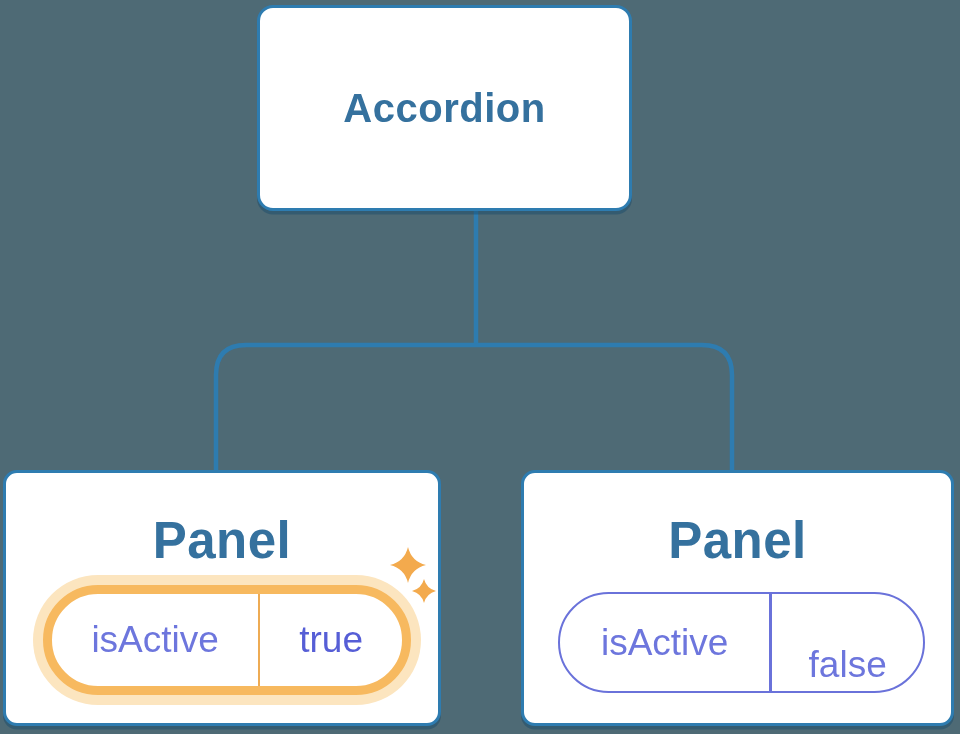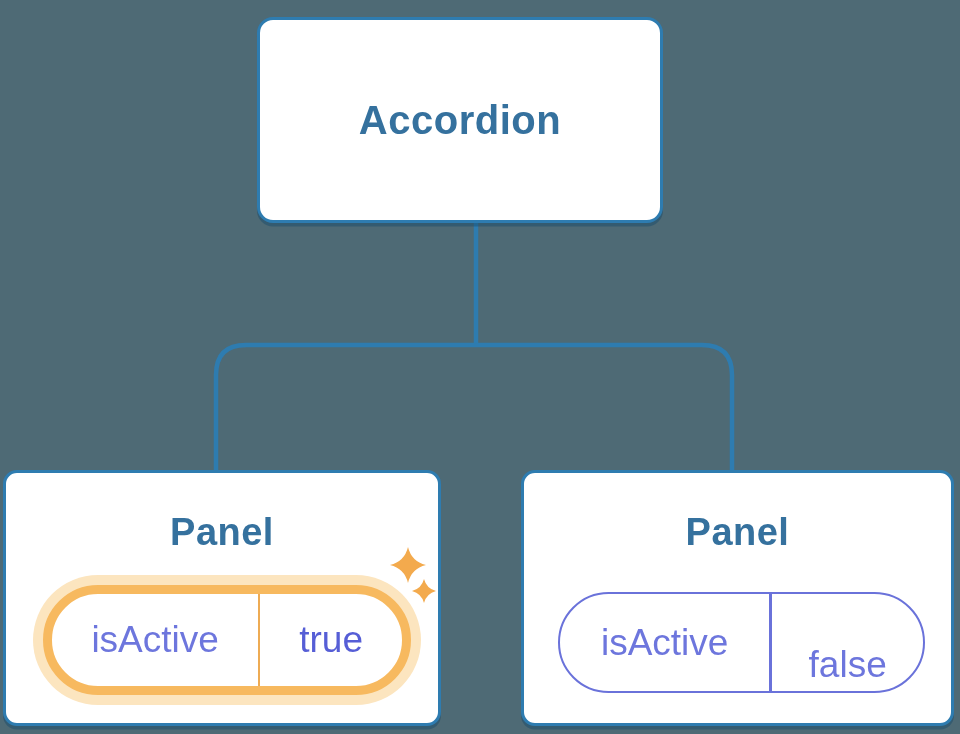--- a/index.html
+++ b/index.html
@@ -27,32 +27,32 @@
     background:var(--background);
   }
   .connectors{position:absolute;inset:0;}
   .node{
     position:absolute;
     background:var(--node-fill);
     border:3px solid var(--connector-blue);
     box-shadow:0 3.5px 0 var(--node-shadow);
   }
   .accordion-node{
-    left:257px;top:17px;width:406px;height:206px;border-radius:16px;
+    left:257px;top:5px;width:375px;height:206px;border-radius:16px;
     display:flex;align-items:center;justify-content:center;
   }
   .accordion-node .node-title{
     font-size:40px;font-weight:600;color:var(--title-blue);letter-spacing:.5px;
   }
   .panel-node{top:470px;width:438px;height:256px;border-radius:14px;}
   .panel-node.active{left:3px;}
   .panel-node.inactive{left:521px;width:433px;}
   .panel-title{
     position:absolute;top:38px;left:0;right:0;text-align:center;
-    font-size:38px;font-weight:600;color:var(--title-blue);letter-spacing:.5px;
+    font-size:51px;font-weight:600;color:var(--title-blue);letter-spacing:.5px;
   }
   
   .pill-glow{
     position:absolute;left:27px;top:102px;width:388px;height:130px;
     background:var(--highlight-glow);border-radius:65px;padding:10px;
   }
   .pill-ring{
     width:100%;height:100%;
     background:var(--node-fill);
     border:9px solid var(--highlight-orange);

